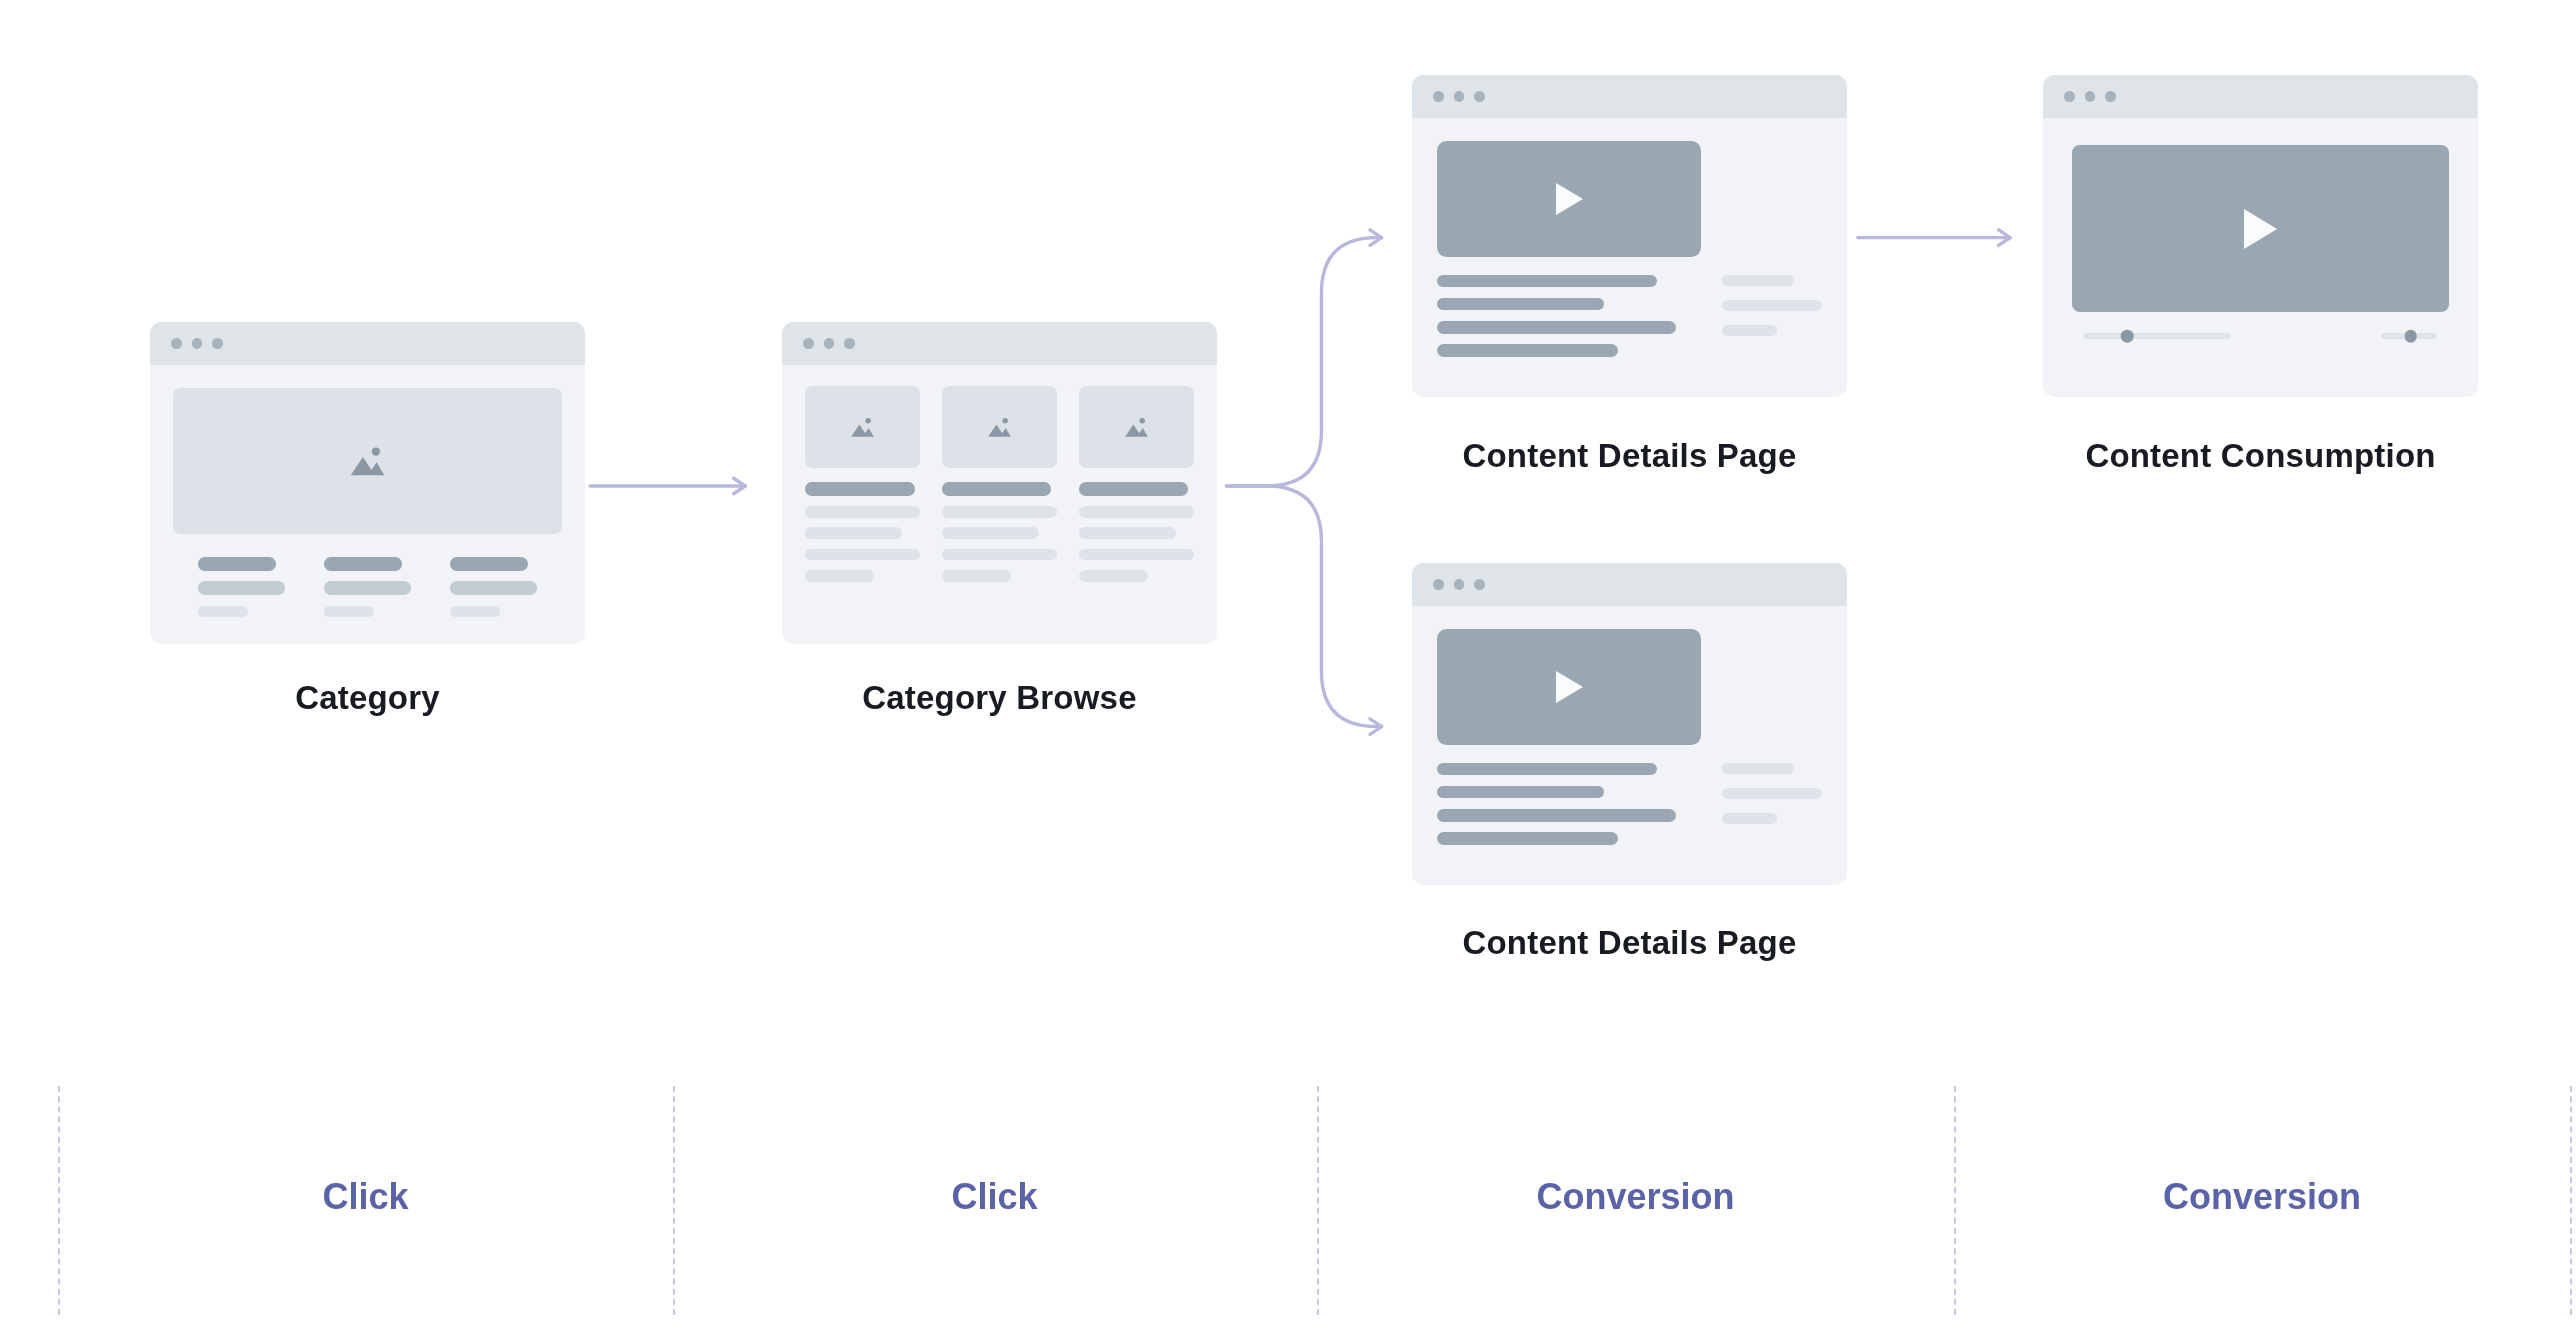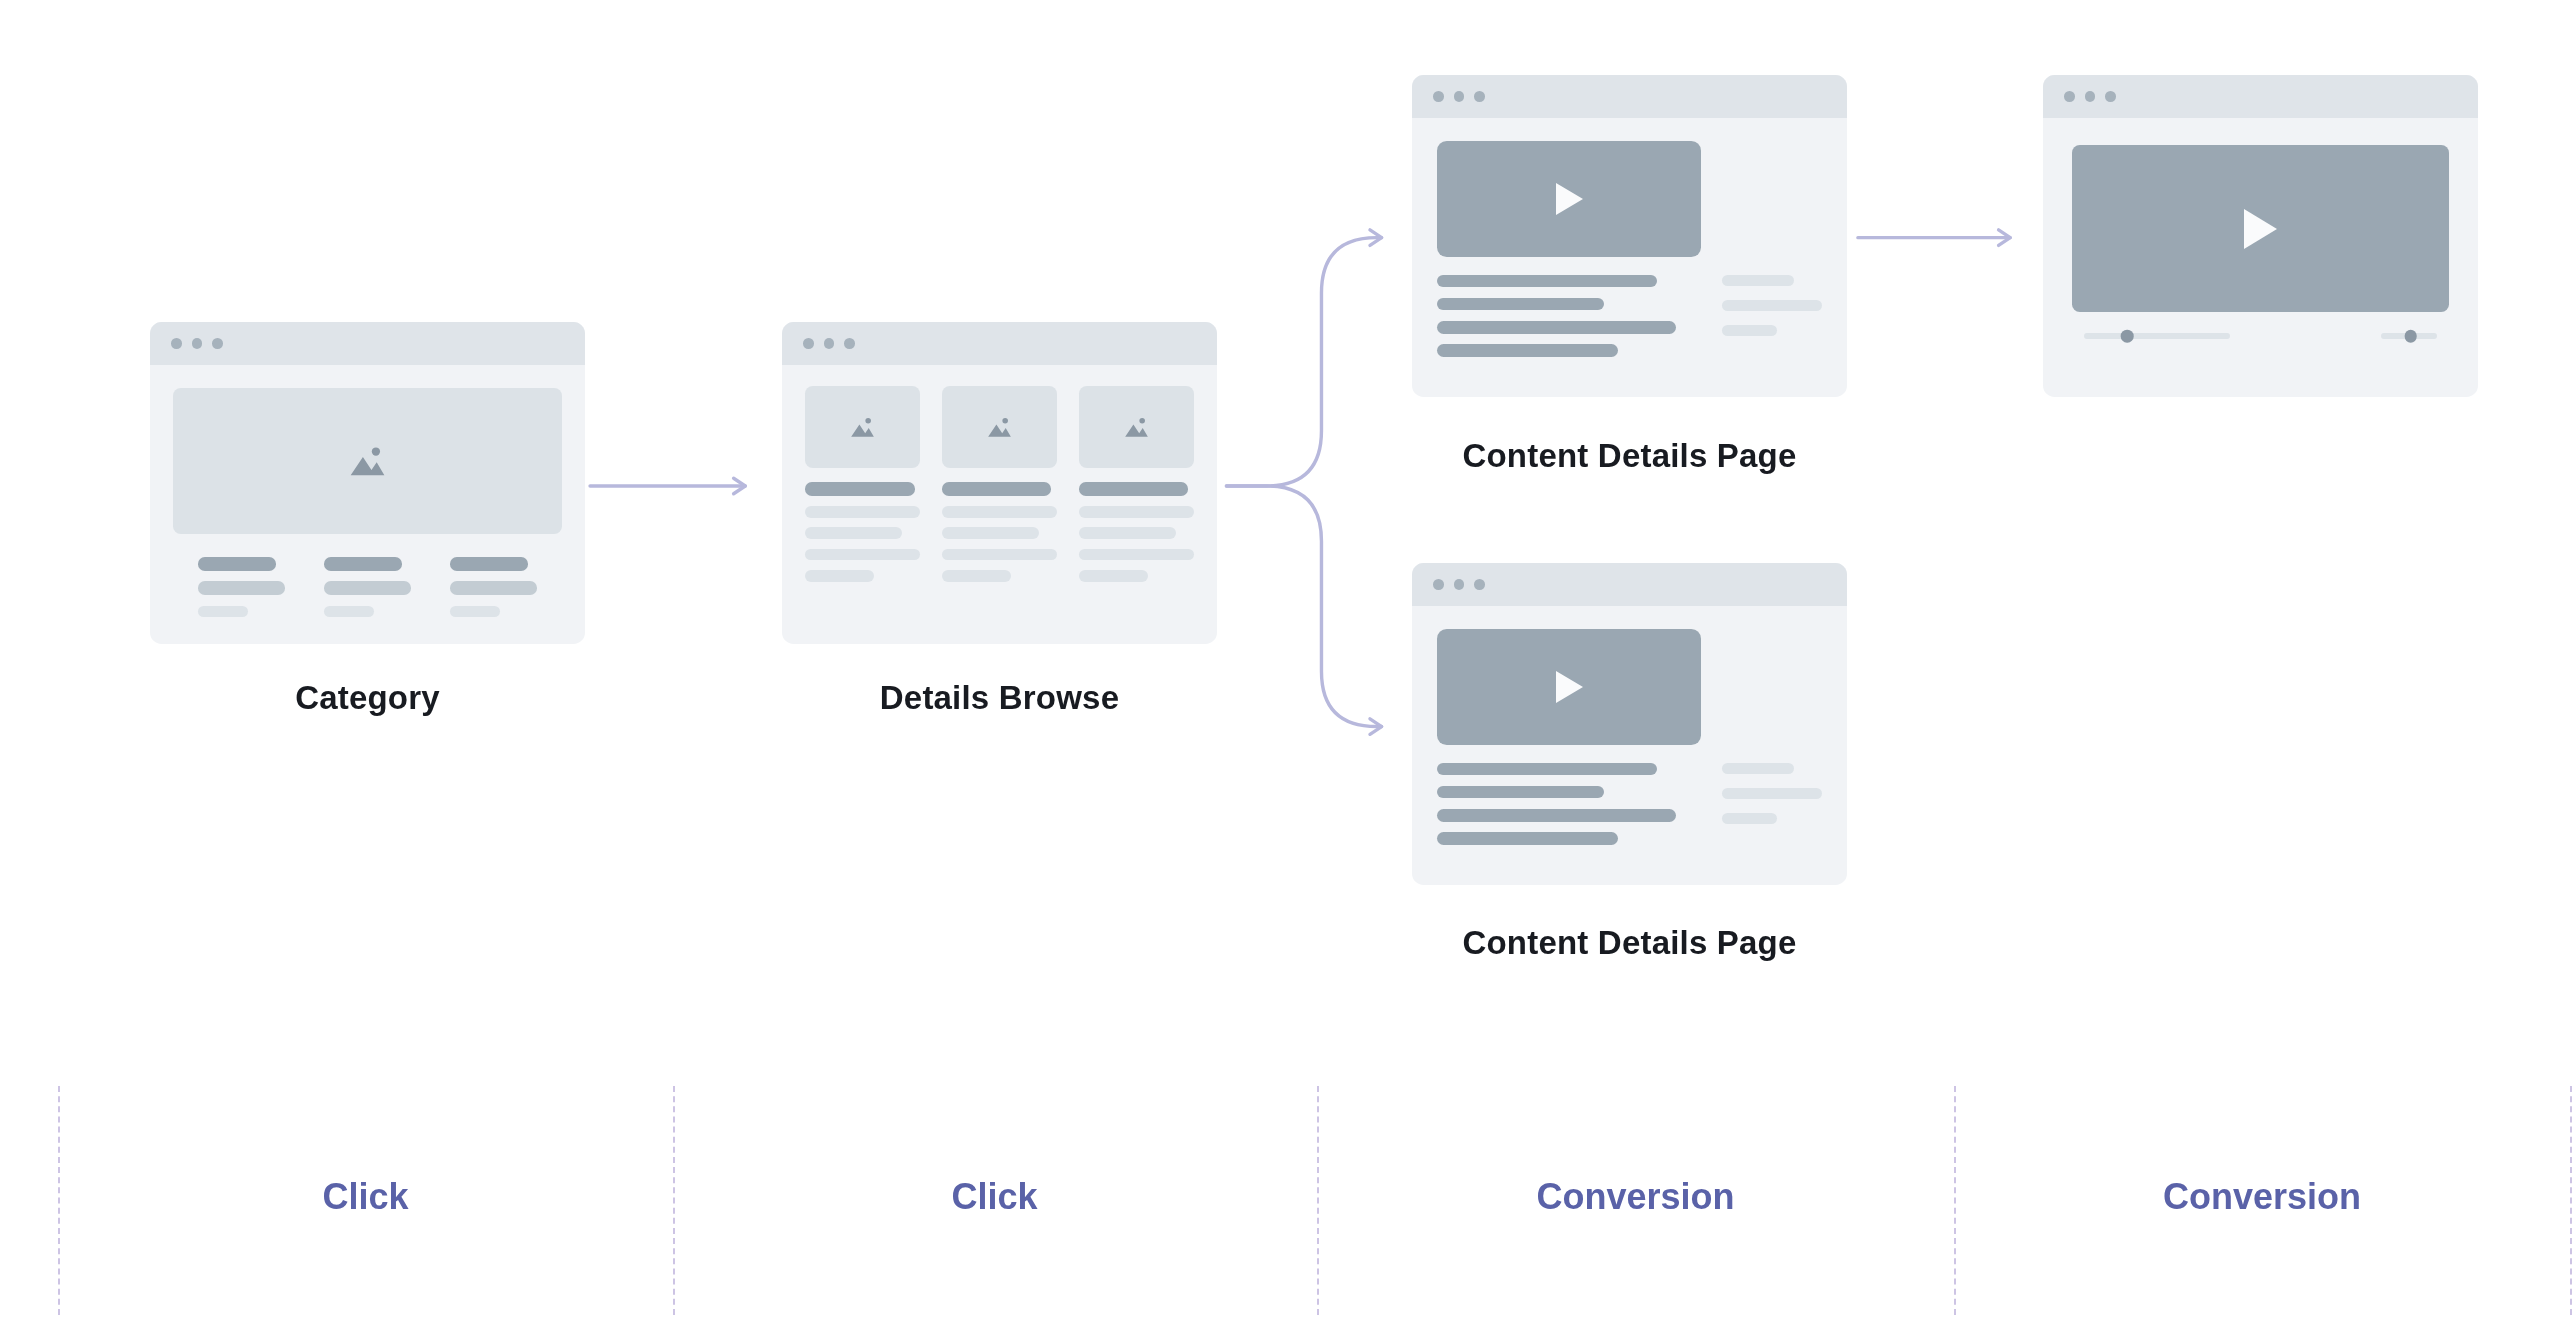--- a/index.html
+++ b/index.html
@@ -185,21 +185,21 @@
           </div>
           <div class="bar dark" style="width:95%"></div>
           <div class="bar light" style="width:100%"></div>
           <div class="bar light" style="width:84%"></div>
           <div class="bar light" style="width:100%"></div>
           <div class="bar light" style="width:60%"></div>
         </div>
       </div>
     </div>
   </div>
-  <div class="node-label" style="left:782px; top:679px;">Details Browse</div>
+  <div class="node-label" style="left:782px; top:679px;">Category Browse</div>
 
   <div class="card" style="left:1412px; top:75px;">
     <div class="card-header">
       <span class="dot"></span>
       <span class="dot"></span>
       <span class="dot"></span>
     </div>
     <div class="details-body">
       <div class="video-sm">
         <div class="play play-sm"></div>
@@ -234,20 +234,21 @@
       <div class="controls">
         <div class="track track1">
           <div class="knob" style="left:30%"></div>
         </div>
         <div class="track track2">
           <div class="knob" style="left:52%"></div>
         </div>
       </div>
     </div>
   </div>
+  <div class="node-label" style="left:2043px; top:437px;">Content Consumption</div>
 
   <div class="card" style="left:1412px; top:563px;">
     <div class="card-header">
       <span class="dot"></span>
       <span class="dot"></span>
       <span class="dot"></span>
     </div>
     <div class="details-body">
       <div class="video-sm">
         <div class="play play-sm"></div>

